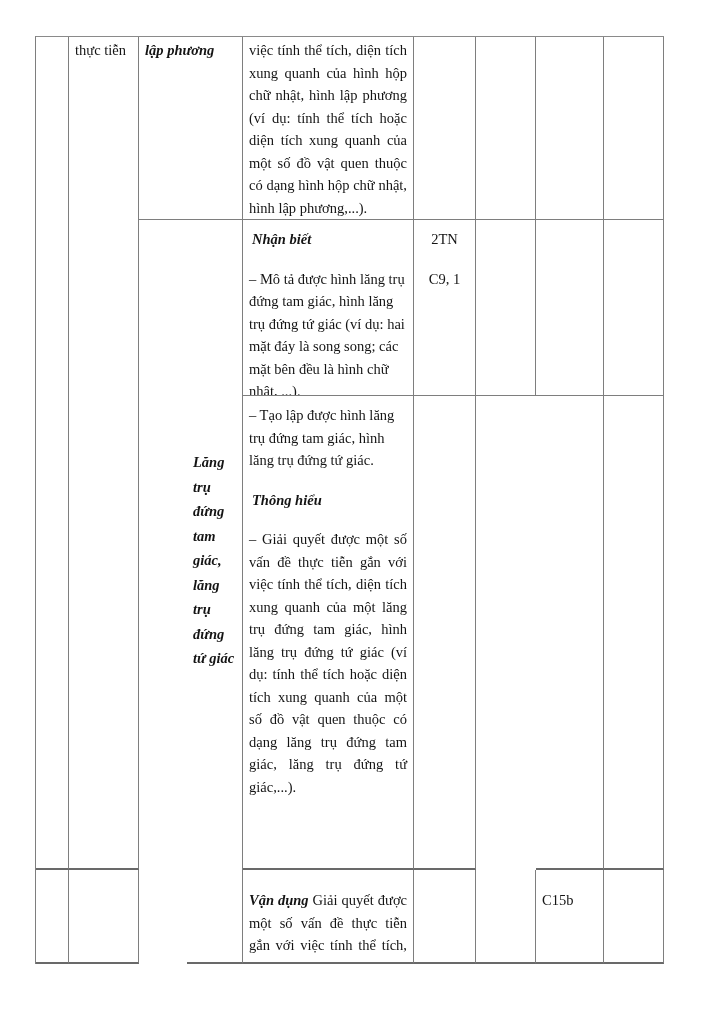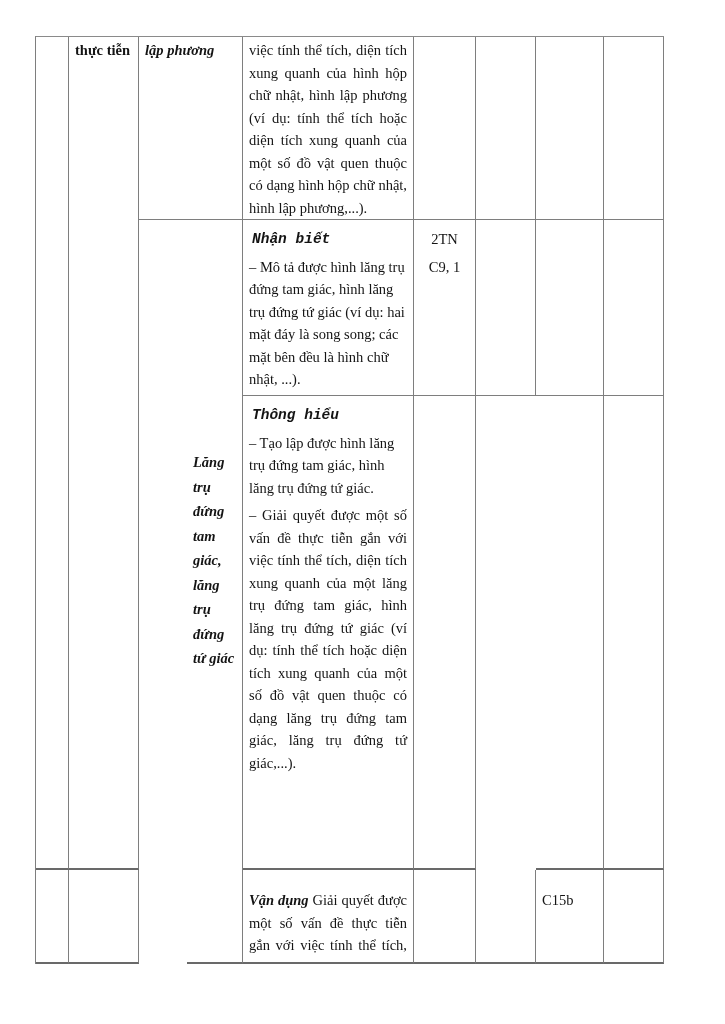--- a/index.html
+++ b/index.html
@@ -28,25 +28,25 @@
     overflow:hidden;
     background:#ffffff;
   }
   .bb2{border-bottom:2px solid #696969;}
   .t{
     margin:0;
     font-size:14.5px;
     line-height:22.5px;
     color:#141414;
   }
-  .t + .t{margin-top:5px;}
-  .b{font-weight:bold;}
+  .t + .t{margin-top:17px;}
+  .b{font-weight:normal;}
   .bi{font-weight:bold;font-style:italic;}
   .just{text-align:justify;}
-  .ind{padding-left:3px;font-family:Liberation Mono, monospace;}
+  .ind{padding-left:3px;}
   .pt2{padding-top:2px;}
   .pt8{padding-top:8px;}
   .pt5{padding-top:19px;}
   .merged-topic{margin-top:228px;line-height:24.5px;}
 </style>
 </head>
 <body>
 
 <div class="page">
   <div class="matrix">
@@ -78,22 +78,22 @@
     </div>
     <div class="cell pt8" style="grid-row:2;grid-column:5;text-align:center;">
       <p class="t">2TN</p>
       <p class="t">C9, 1</p>
     </div>
     <div class="cell" style="grid-row:2;grid-column:6;"></div>
     <div class="cell" style="grid-row:2;grid-column:7;"></div>
     <div class="cell" style="grid-row:2;grid-column:8;"></div>
 
     <div class="cell bb2 pt8" style="grid-row:3;grid-column:4;">
+      <p class="t">– Tạo lập được hình lăng trụ đứng tam giác, hình lăng trụ đứng tứ giác.</p>
       <p class="t bi ind">Thông hiểu</p>
-      <p class="t">– Tạo lập được hình lăng trụ đứng tam giác, hình lăng trụ đứng tứ giác.</p>
       <p class="t just">– Giải quyết được một số vấn đề thực tiễn gắn với việc tính thể tích, diện tích xung quanh của một lăng trụ đứng tam giác, hình lăng trụ đứng tứ giác (ví dụ: tính thể tích hoặc diện tích xung quanh của một số đồ vật quen thuộc có dạng lăng trụ đứng tam giác, lăng trụ đứng tứ giác,...).</p>
     </div>
     <div class="cell bb2" style="grid-row:3;grid-column:5;"></div>
     <div class="cell bb2" style="grid-row:3;grid-column:7;"></div>
     <div class="cell bb2" style="grid-row:3;grid-column:8;"></div>
 
     <div class="cell bb2" style="grid-row:4;grid-column:1;"></div>
     <div class="cell bb2" style="grid-row:4;grid-column:2;"></div>
     <div class="cell bb2 pt5" style="grid-row:4;grid-column:4;">
       <p class="t just"><span class="bi">Vận dụng</span> <span>Giải quyết được một số vấn đề thực tiễn gắn với việc tính thể tích, diện tích xung quanh của</span></p>

